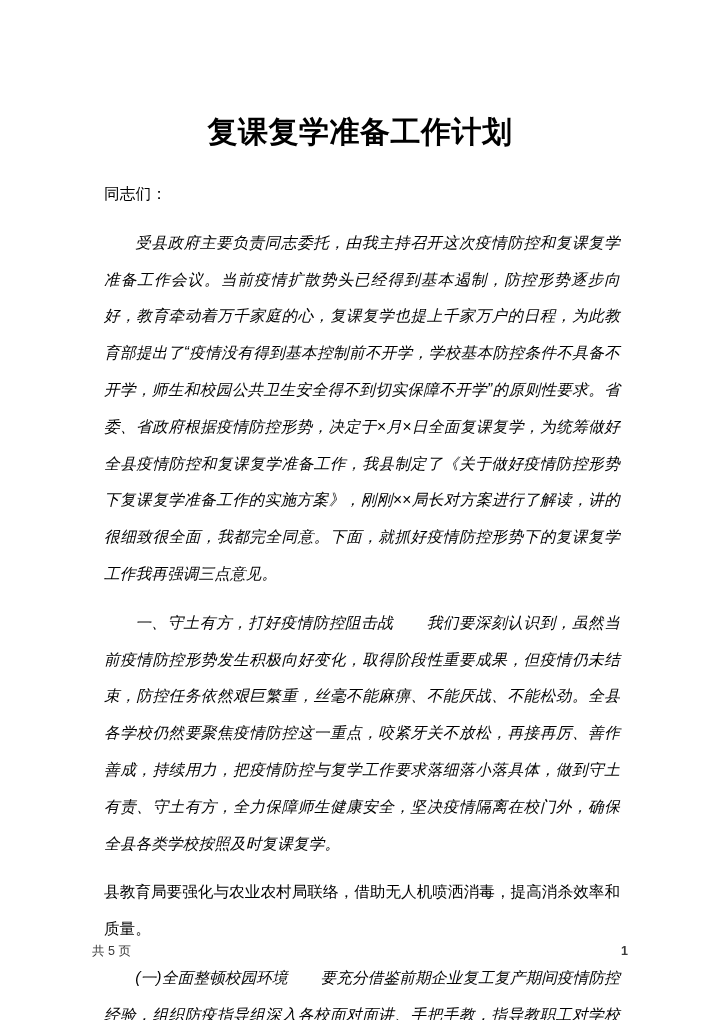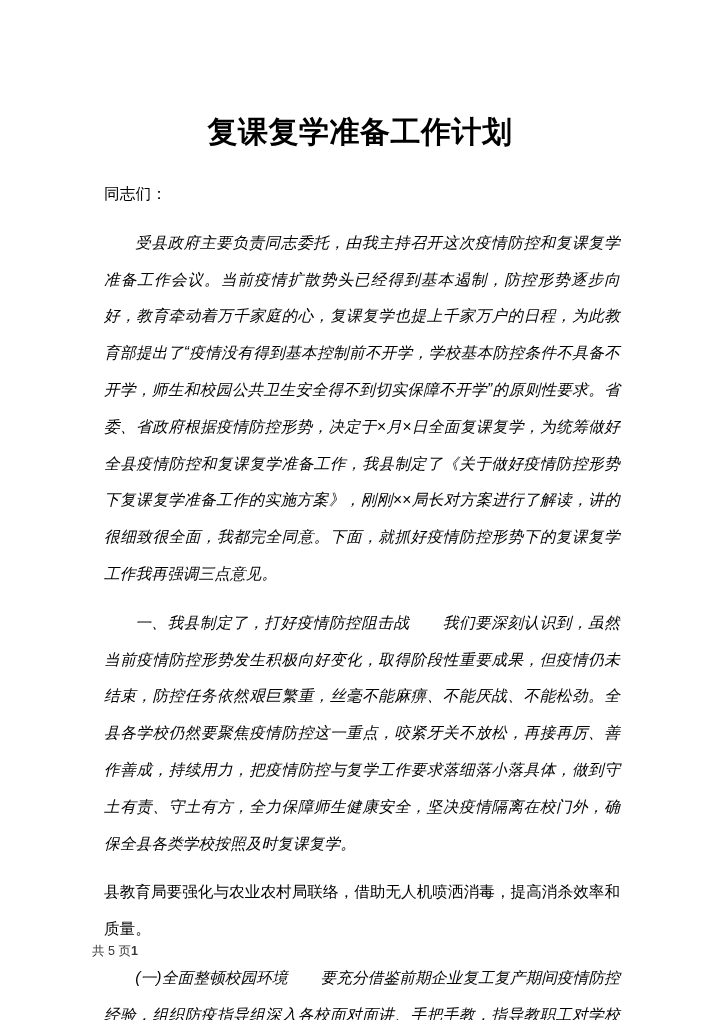--- a/index.html
+++ b/index.html
@@ -61,41 +61,42 @@
     width: 2.1em;
   }
   .footer {
     position: absolute;
     left: 92px;
     right: 92px;
     top: 940px;
     height: 22px;
     display: flex;
     align-items: center;
+    justify-content: space-between;
     font-size: 12.5px;
     color: #3a3a3a;
     line-height: 22px;
   }
   .footer-left { white-space: nowrap; }
   .footer-right { white-space: nowrap; font-weight: bold; }
 </style>
 </head>
 <body>
 
 <div class="page">
 
   <h1 class="doc-title">复课复学准备工作计划</h1>
 
   <div class="body-block">
 
     <p class="para">同志们：</p>
 
     <p class="para indent">受县政府主要负责同志委托，由我主持召开这次疫情防控和复课复学准备工作会议。当前疫情扩散势头已经得到基本遏制，防控形势逐步向好，教育牵动着万千家庭的心，复课复学也提上千家万户的日程，为此教育部提出了“疫情没有得到基本控制前不开学，学校基本防控条件不具备不开学，师生和校园公共卫生安全得不到切实保障不开学”的原则性要求。省委、省政府根据疫情防控形势，决定于×月×日全面复课复学，为统筹做好全县疫情防控和复课复学准备工作，我县制定了《关于做好疫情防控形势下复课复学准备工作的实施方案》，刚刚××局长对方案进行了解读，讲的很细致很全面，我都完全同意。下面，就抓好疫情防控形势下的复课复学工作我再强调三点意见。</p>
 
-    <p class="para indent"><span>一、我县制定了，打好疫情防控阻击战</span><span class="gap"></span><span>我们要深刻认识到，虽然当前疫情防控形势发生积极向好变化，取得阶段性重要成果，但疫情仍未结束，防控任务依然艰巨繁重，丝毫不能麻痹、不能厌战、不能松劲。全县各学校仍然要聚焦疫情防控这一重点，咬紧牙关不放松，再接再厉、善作善成，持续用力，把疫情防控与复学工作要求落细落小落具体，做到守土有责、守土有方，全力保障师生健康安全，坚决疫情隔离在校门外，确保全县各类学校按照及时复课复学。</span></p>
+    <p class="para indent"><span>一、守土有方，打好疫情防控阻击战</span><span class="gap"></span><span>我们要深刻认识到，虽然当前疫情防控形势发生积极向好变化，取得阶段性重要成果，但疫情仍未结束，防控任务依然艰巨繁重，丝毫不能麻痹、不能厌战、不能松劲。全县各学校仍然要聚焦疫情防控这一重点，咬紧牙关不放松，再接再厉、善作善成，持续用力，把疫情防控与复学工作要求落细落小落具体，做到守土有责、守土有方，全力保障师生健康安全，坚决疫情隔离在校门外，确保全县各类学校按照及时复课复学。</span></p>
 
     <p class="para tight">县教育局要强化与农业农村局联络，借助无人机喷洒消毒，提高消杀效率和质量。</p>
 
     <p class="para indent"><span>(一)全面整顿校园环境</span><span class="gap"></span><span>要充分借鉴前期企业复工复产期间疫情防控经验，组织防疫指导组深入各校面对面讲、手把手教，指导教职工对学校各部位、各方面的环境卫生进行全覆盖科学清理消毒，确保防控操作规范、安全、有效。</span></p>
 
   </div>
 
   <div class="footer">
     <span class="footer-left">共 5 页</span>
     <span class="footer-right">1</span>

